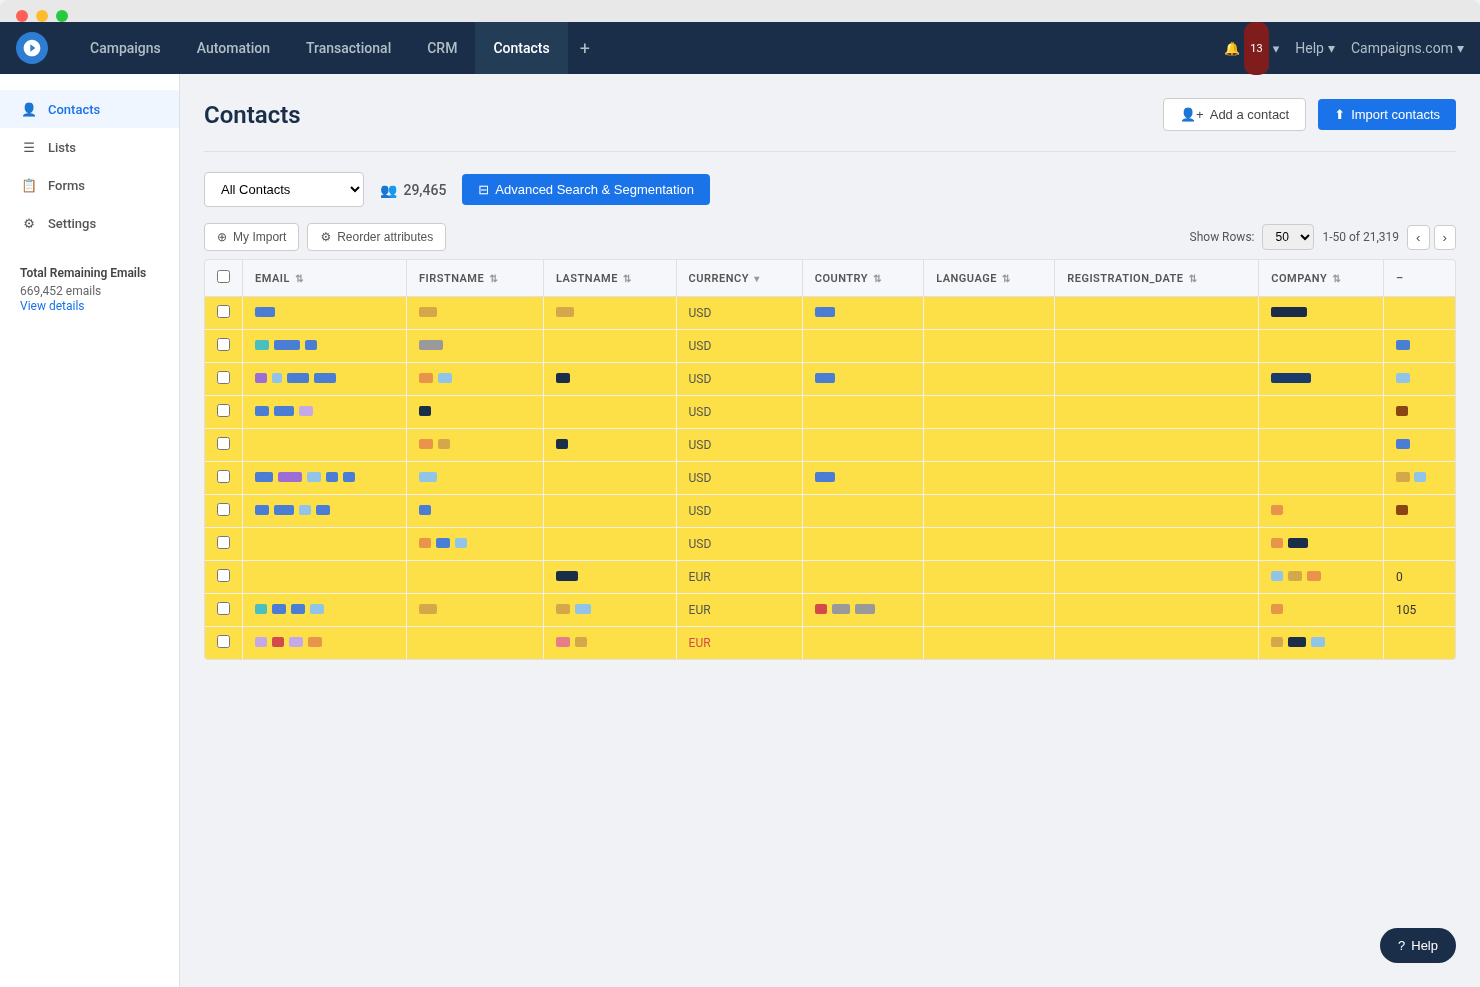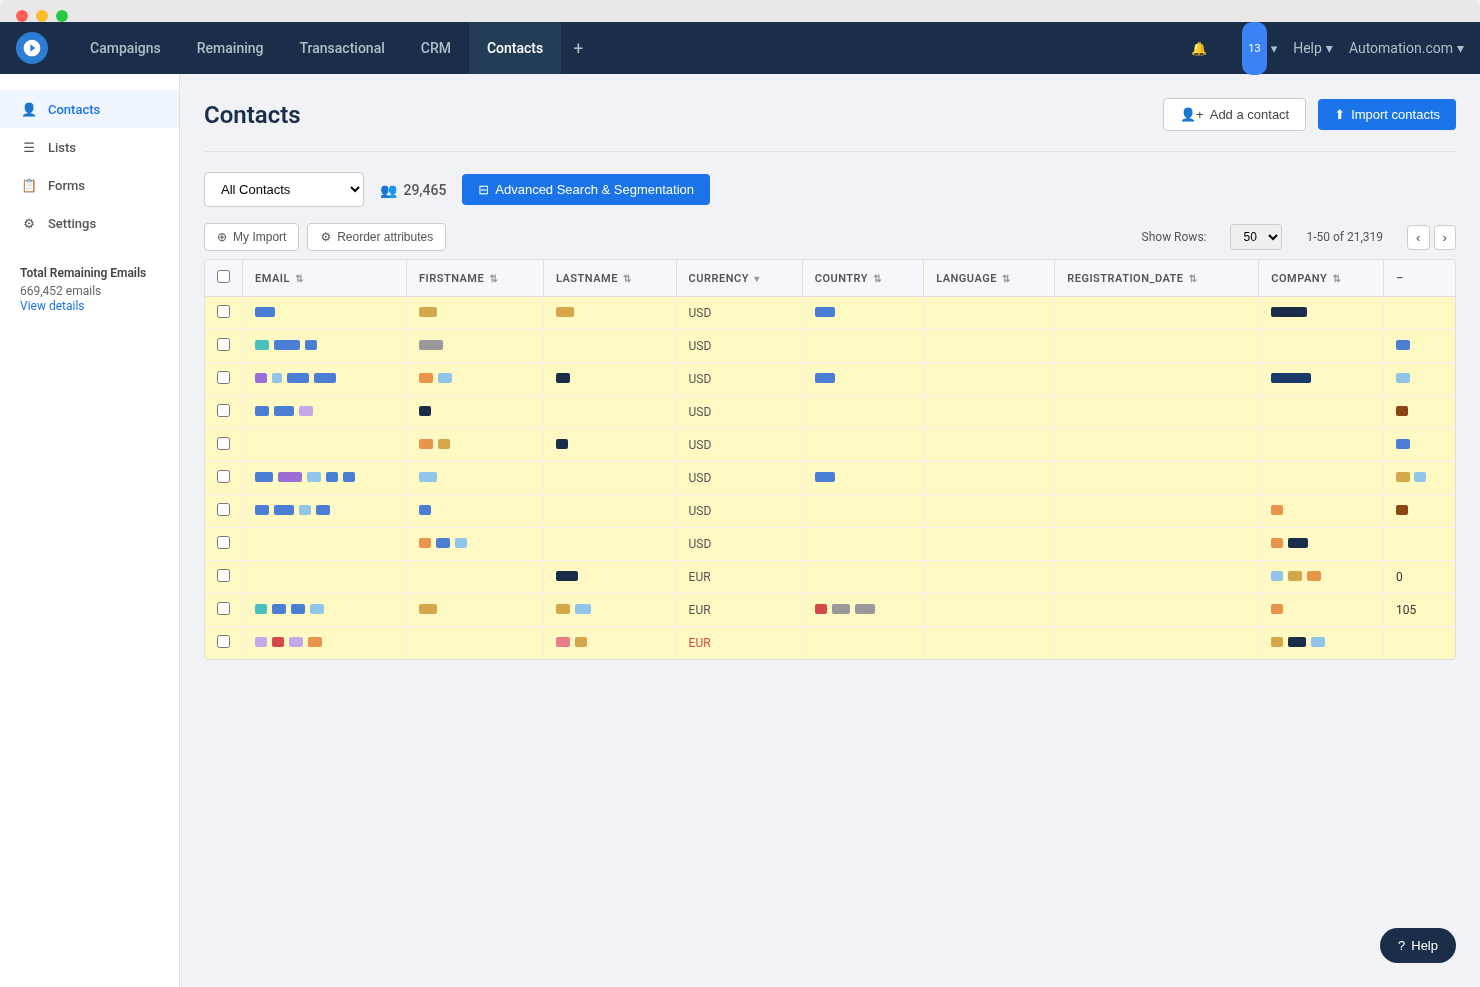--- a/index.html
+++ b/index.html
@@ -16,21 +16,21 @@
     
     .top-nav { background: #1a2e4a; display: flex; align-items: center; padding: 0 16px; height: 52px; }
     .nav-logo { width: 32px; height: 32px; background: #2d7dd2; border-radius: 50%; display: flex; align-items: center; justify-content: center; margin-right: 24px; flex-shrink: 0; }
     .nav-logo svg { width: 20px; height: 20px; fill: white; }
     .nav-items { display: flex; align-items: center; gap: 0; flex: 1; }
     .nav-item { color: #b0bec5; padding: 0 18px; height: 52px; display: flex; align-items: center; cursor: pointer; font-size: 14px; font-weight: 500; }
     .nav-item.active { background: #243d57; color: white; }
     .nav-plus { color: #b0bec5; padding: 0 12px; height: 52px; display: flex; align-items: center; cursor: pointer; font-size: 18px; }
     .nav-right { display: flex; align-items: center; gap: 16px; margin-left: auto; }
     .nav-bell { color: #b0bec5; cursor: pointer; display: flex; align-items: center; gap: 4px; }
-    .nav-badge { background: #3b82f6; color: white; border-radius: 10px; padding: 20px 6px; font-size: 11px; margin-left: 31px; }
+    .nav-badge { background: #7f1d1d; color: white; border-radius: 10px; padding: 20px 6px; font-size: 11px; }
     .nav-help { color: #b0bec5; cursor: pointer; display: flex; align-items: center; gap: 4px; font-size: 14px; }
     .nav-account { color: #b0bec5; cursor: pointer; display: flex; align-items: center; gap: 4px; font-size: 14px; }
 
     
     .app-body { display: flex; min-height: calc(987px - 52px - 22px); }
 
     
     .sidebar { width: 180px; background: white; border-right: 1px solid #e0e0e0; padding: 16px 0; flex-shrink: 0; }
     .sidebar-item { display: flex; align-items: center; gap: 10px; padding: 10px 20px; cursor: pointer; color: #555; font-size: 13px; font-weight: 500; }
     .sidebar-item.active { color: #1a73e8; background: #f0f6ff; }
@@ -59,27 +59,27 @@
     .search-bar { display: flex; align-items: center; gap: 0; margin-left: auto; }
     .search-input { border: 1px solid #ccc; border-right: none; border-radius: 4px 0 0 4px; padding: 8px 12px; font-size: 13px; width: 280px; outline: none; }
     .search-btn { background: #444; color: white; border: none; padding: 8px 16px; border-radius: 0 4px 4px 0; cursor: pointer; font-size: 13px; }
     .btn-advanced { background: #1a73e8; color: white; border: none; padding: 8px 16px; border-radius: 4px; cursor: pointer; font-size: 13px; display: flex; align-items: center; gap: 6px; white-space: nowrap; }
 
     
     .table-toolbar { display: flex; align-items: center; justify-content: space-between; margin-bottom: 8px; }
     .toolbar-left { display: flex; gap: 8px; }
     .btn-my-filters { background: white; border: 1px solid #ccc; color: #555; padding: 6px 12px; border-radius: 4px; cursor: pointer; font-size: 12px; display: flex; align-items: center; gap: 6px; }
     .btn-reorder { background: white; border: 1px solid #ccc; color: #555; padding: 6px 12px; border-radius: 4px; cursor: pointer; font-size: 12px; display: flex; align-items: center; gap: 6px; }
-    .toolbar-right { display: flex; align-items: center; gap: 24px; font-size: 12px; color: #555; }
+    .toolbar-right { display: flex; align-items: center; gap: 8px; font-size: 12px; color: #555; }
     .rows-select { border: 1px solid #ccc; border-radius: 4px; padding: 4px 8px; font-size: 12px; }
     .pagination-nav { display: flex; align-items: center; gap: 4px; }
     .page-arrow { background: white; border: 1px solid #ccc; padding: 4px 8px; cursor: pointer; border-radius: 4px; color: #555; }
 
     
-    .data-table-wrapper { background: #fef9c3; border: 1px solid #e0e0e0; border-radius: 4px; overflow-x: auto; }
+    .data-table-wrapper { background: #fde047; border: 1px solid #e0e0e0; border-radius: 4px; overflow-x: auto; }
     .data-table { width: 100%; border-collapse: collapse; font-size: 12px; }
     .data-table th { background: #f5f7fa; border-bottom: 1px solid #e0e0e0; border-right: 1px solid #e0e0e0; padding: 10px 12px; text-align: left; font-weight: 600; color: #555; font-size: 11px; letter-spacing: 0.5px; white-space: nowrap; cursor: pointer; }
     .data-table th:last-child { border-right: none; }
     .data-table td { border-bottom: 1px solid #f0f0f0; border-right: 1px solid #f0f0f0; padding: 8px 12px; vertical-align: middle; }
     .data-table td:last-child { border-right: none; }
     .data-table tr:last-child td { border-bottom: none; }
     .checkbox-col { width: 36px; text-align: center; }
 
     
     .blk { display: inline-block; height: 10px; border-radius: 2px; }
@@ -117,38 +117,38 @@
 </div>
 
 <nav class="top-nav">
   <div class="nav-logo">
     <svg viewBox="0 0 24 24">
       <path d="M12 2C6.48 2 2 6.48 2 12s4.48 10 10 10 10-4.48 10-10S17.52 2 12 2zm-2 14.5v-9l6 4.5-6 4.5z"></path>
     </svg>
   </div>
   <div class="nav-items">
     <div class="nav-item">Campaigns</div>
-    <div class="nav-item">Remaining</div>
+    <div class="nav-item">Automation</div>
     <div class="nav-item">Transactional</div>
     <div class="nav-item">CRM</div>
     <div class="nav-item active">Contacts</div>
     <div class="nav-plus">+</div>
   </div>
   <div class="nav-right">
     <div class="nav-bell">
       <span>🔔</span>
       <span class="nav-badge">13</span>
       <span>▾</span>
     </div>
     <div class="nav-help">
       <span>Help</span>
       <span>▾</span>
     </div>
     <div class="nav-account">
-      <span>Automation.com</span>
+      <span>Campaigns.com</span>
       <span>▾</span>
     </div>
   </div>
 </nav>
 
 <div class="app-body">
 
   <aside class="sidebar">
     <div class="sidebar-item active">
       <span class="icon">👤</span>

